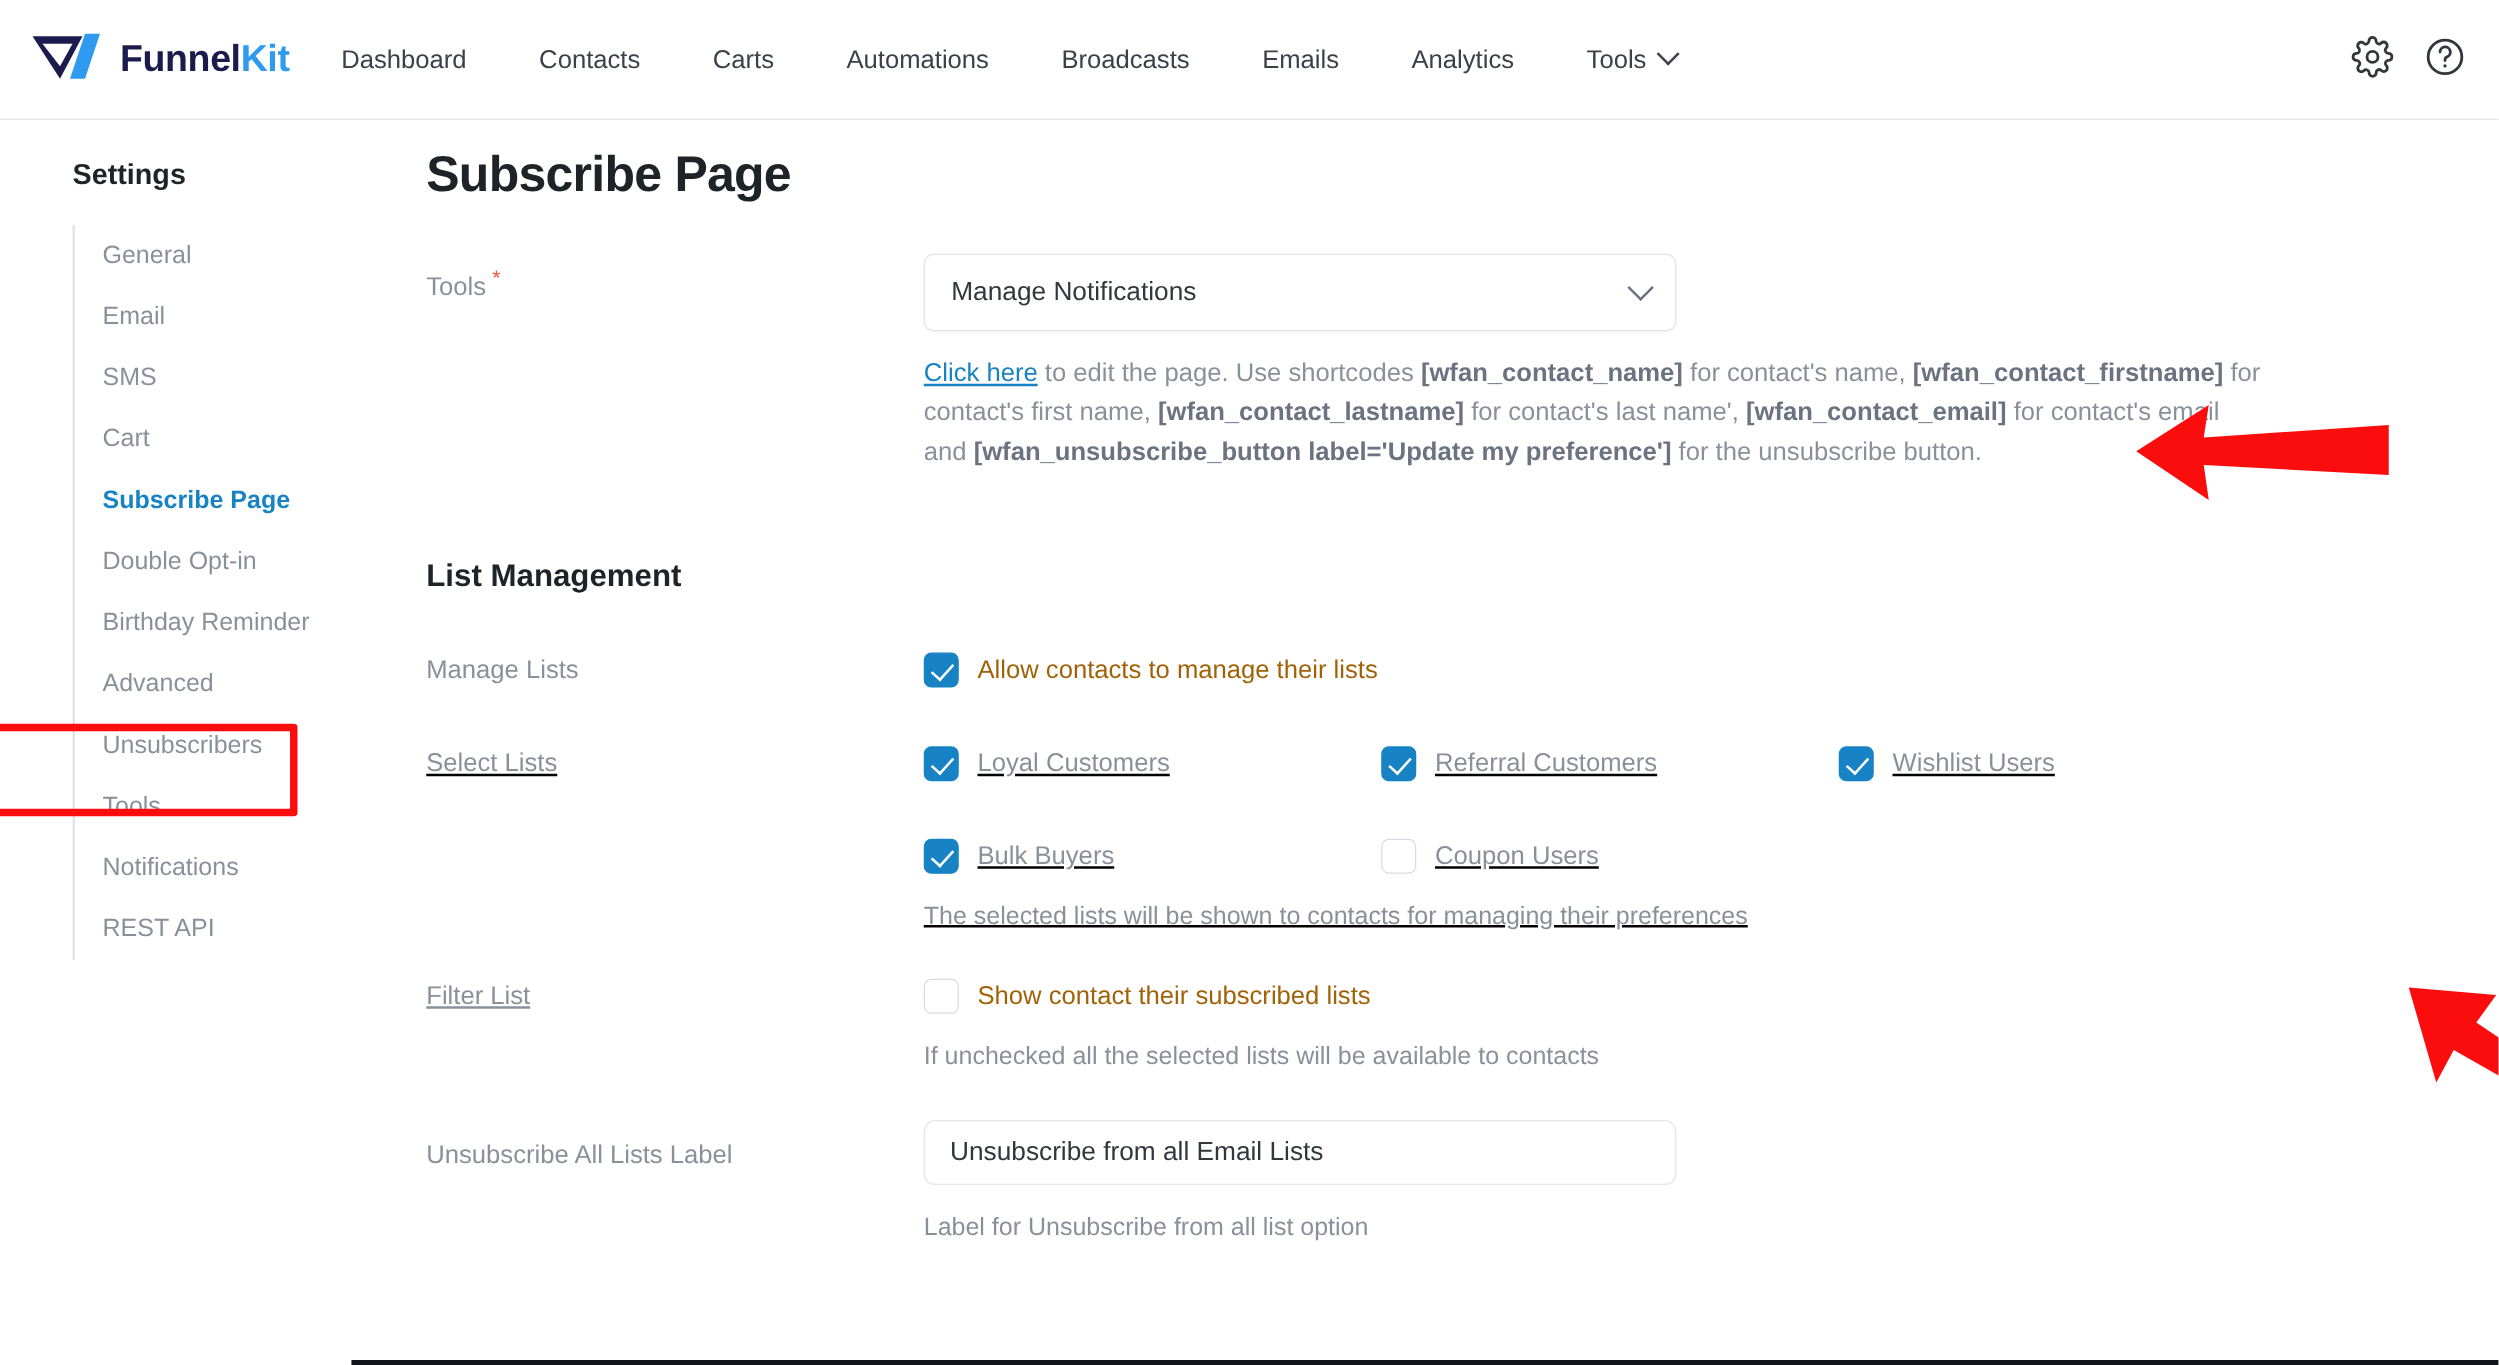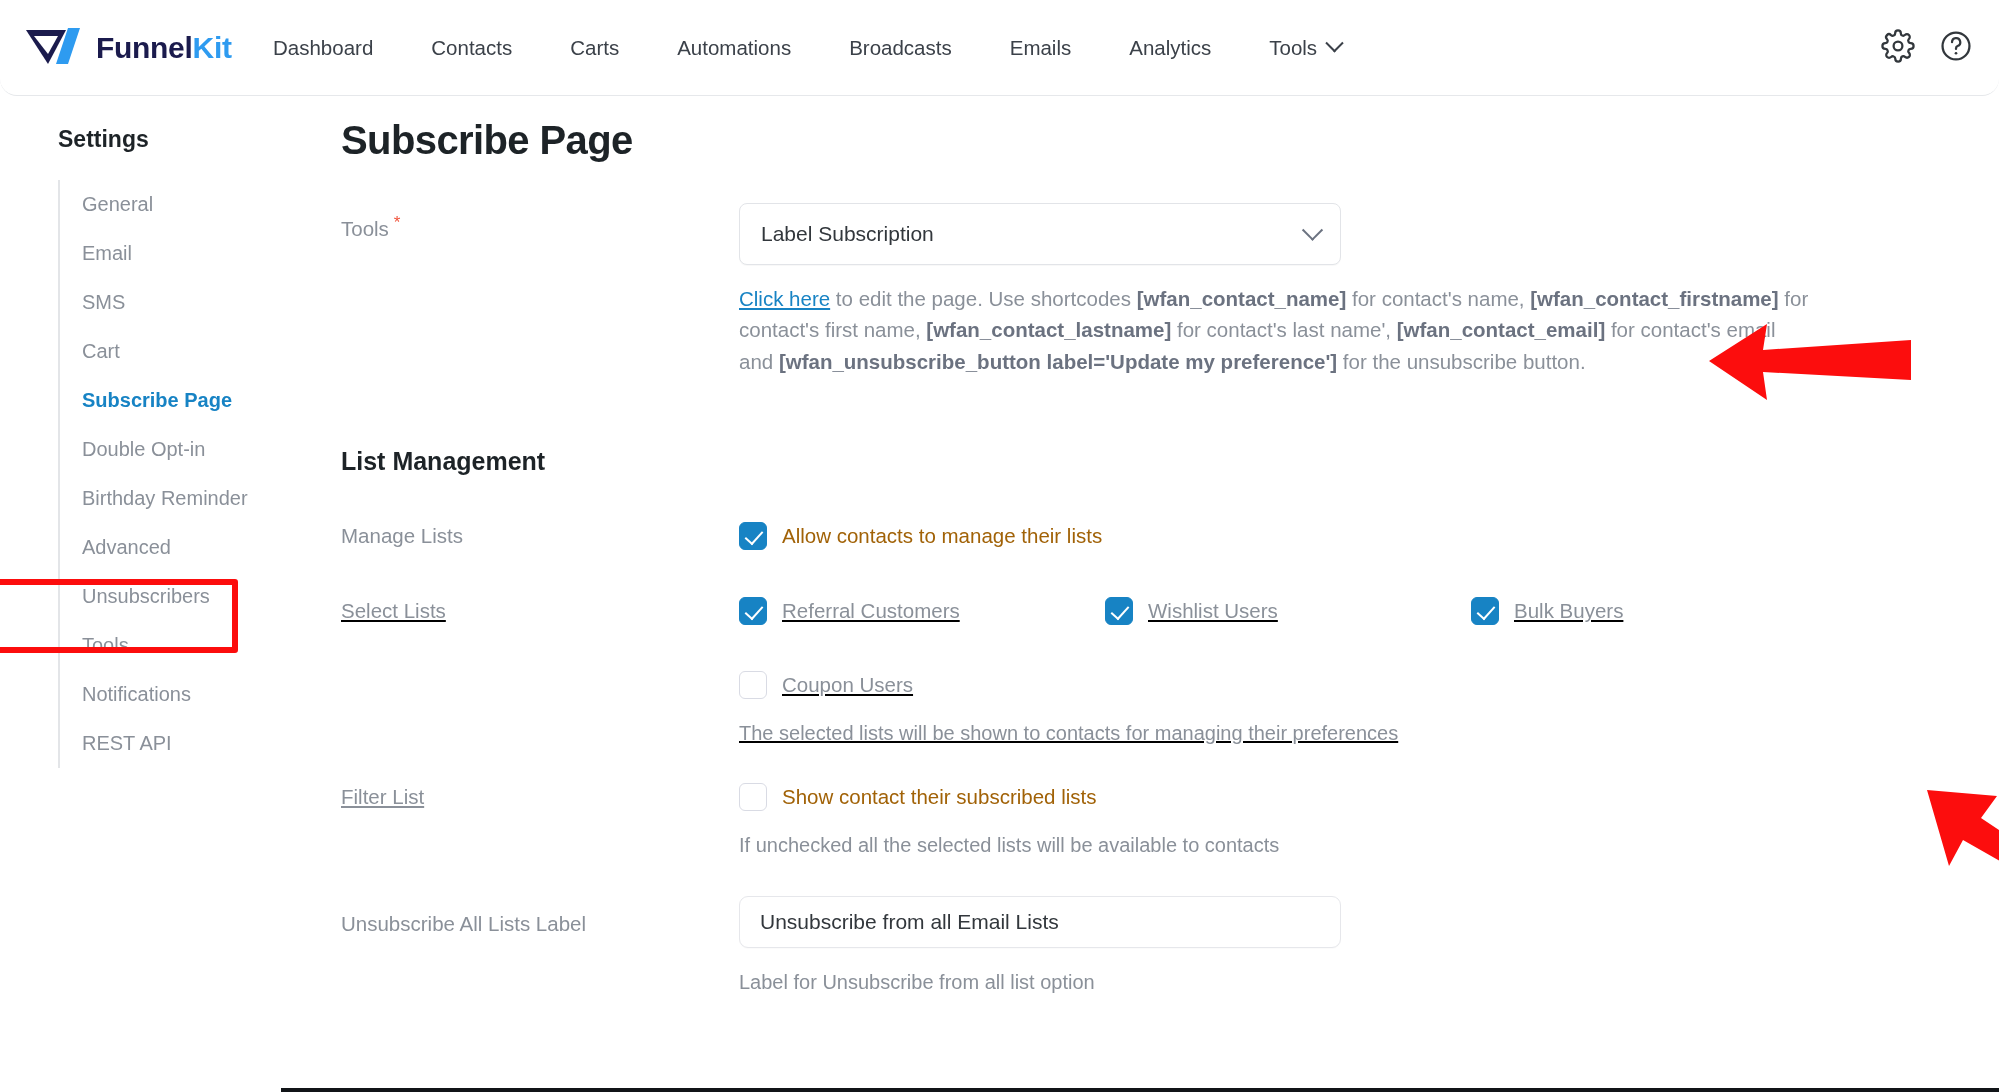--- a/index.html
+++ b/index.html
@@ -13,21 +13,20 @@
 
   
   .topbar {
     position: relative;
     height: 96px;
     width: 100%;
     background: #ffffff;
     border-bottom: 1px solid #e6e8eb;
     display: flex;
     align-items: center;
-    border-radius: 17px;
   }
   .brand {
     display: flex;
     align-items: center;
     margin-left: 22px;
     width: 222px;
     gap: 6px;
   }
   .brand-mark { display: block; }
   .brand-text {
@@ -338,21 +337,21 @@
   </aside>
 
   <main class="main">
 
     <h1 class="page-title">Subscribe Page</h1>
 
     <div class="row">
       <div class="row-label"><span>Tools</span><span class="req">*</span></div>
       <div class="row-field">
         <div class="select-box">
-          <span>Label Subscription</span>
+          <span>Manage Notifications</span>
           <i class="chev"></i>
         </div>
         <p class="helptext"><a href="#">Click here</a><span> to edit the page. Use shortcodes </span><b>[wfan_contact_name]</b><span> for contact's name, </span><b>[wfan_contact_firstname]</b><span> for contact's first name, </span><b>[wfan_contact_lastname]</b><span> for contact's last name', </span><b>[wfan_contact_email]</b><span> for contact's email and </span><b>[wfan_unsubscribe_button label='Update my preference']</b><span> for the unsubscribe button.</span></p>
       </div>
     </div>
 
     <h2 class="section-head">List Management</h2>
 
     <div class="row" style="margin-top:46px;">
       <div class="row-label" style="padding-top:2px;">Manage Lists</div>
@@ -361,20 +360,24 @@
           <span class="cbx on"></span>
           <span class="cbx-label">Allow contacts to manage their lists</span>
         </label>
       </div>
     </div>
 
     <div class="row" style="margin-top:47px;text-decoration:underline;">
       <div class="row-label" style="padding-top:2px;">Select Lists</div>
       <div class="row-field">
         <div class="grid3">
+          <label class="cbx-row">
+            <span class="cbx on"></span>
+            <span class="cbx-label muted">Loyal Customers</span>
+          </label>
           <label class="cbx-row">
             <span class="cbx on"></span>
             <span class="cbx-label muted">Referral Customers</span>
           </label>
           <label class="cbx-row">
             <span class="cbx on"></span>
             <span class="cbx-label muted">Wishlist Users</span>
           </label>
           <label class="cbx-row">
             <span class="cbx on"></span>

